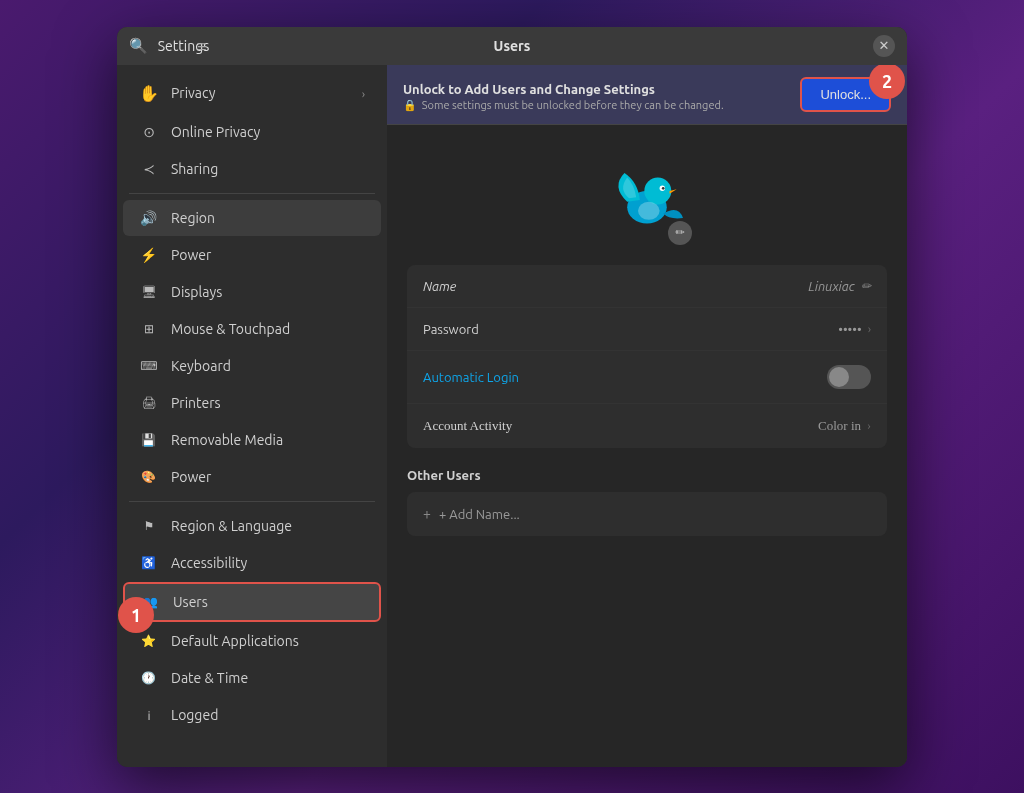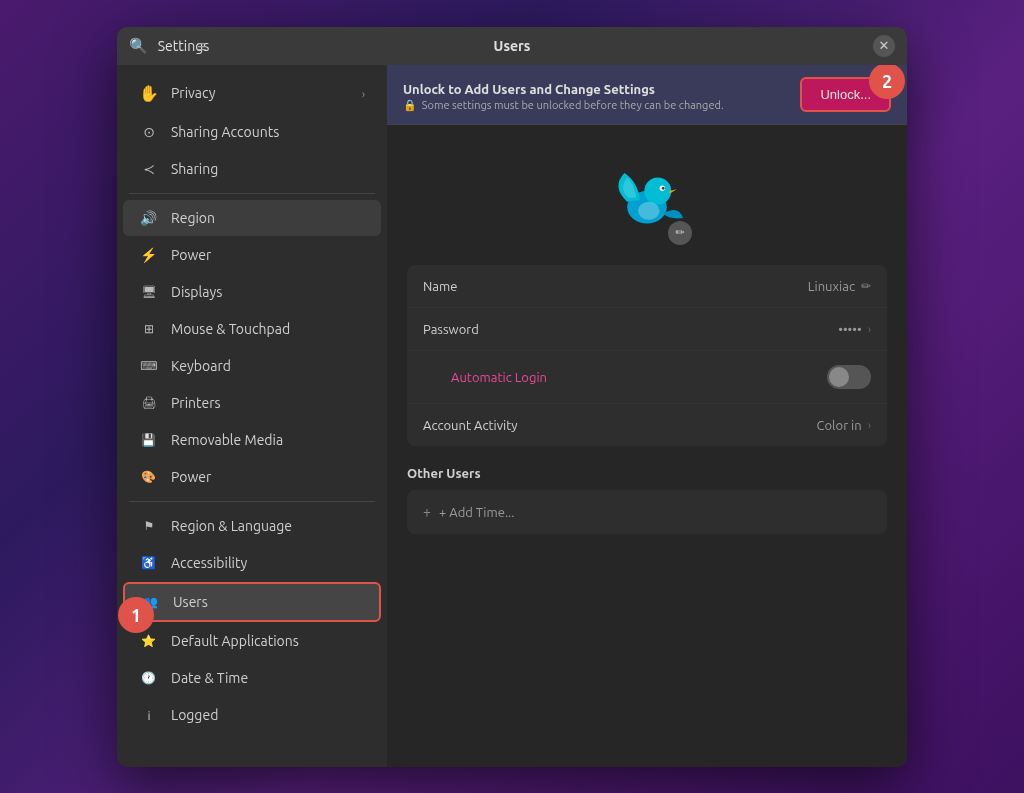--- a/index.html
+++ b/index.html
@@ -151,21 +151,21 @@
 
     .unlock-banner-sub {
       font-size: 11px;
       color: #aaa;
       display: flex;
       align-items: center;
       gap: 5px;
     }
 
     .unlock-btn {
-      background: #be185d;
+      background: #1d4ed8;
       border: 2px solid #e0534a;
       color: #e0e0e0;
       padding: 8px 18px;
       border-radius: 6px;
       font-size: 13px;
       cursor: pointer;
       white-space: nowrap;
     }
 
     .badge-2 {
@@ -242,25 +242,27 @@
       align-items: center;
       padding: 14px 16px;
       border-bottom: 1px solid #333;
       background: #2e2e2e;
       border-radius: 0;
       cursor: pointer;
     }
 
     .info-row:first-child {
       border-radius: 8px 8px 0 0;
+      font-style: italic;
     }
 
     .info-row:last-child {
       border-bottom: none;
       border-radius: 0 0 8px 8px;
+      font-family: Liberation Serif, serif;
     }
 
     .info-row-label {
       font-size: 13px;
       color: #d0d0d0;
       flex: 1;
     }
 
     .info-row-value {
       font-size: 13px;
@@ -269,22 +271,21 @@
       align-items: center;
       gap: 6px;
     }
 
     .info-row-value .chevron-right {
       color: #666;
       font-size: 12px;
     }
 
     .info-row.disabled .info-row-label {
-      color: #ec4899;
-      margin-left: 28px;
+      color: #0ea5e9;
     }
 
     
     .toggle {
       width: 44px;
       height: 24px;
       background: #555;
       border-radius: 12px;
       position: relative;
       cursor: pointer;
@@ -370,21 +371,21 @@
     <div class="sidebar">
 
       <div class="sidebar-item">
         <span class="icon">✋</span>
         <span>Privacy</span>
         <span class="chevron">›</span>
       </div>
 
       <div class="sidebar-item">
         <span class="icon" style="font-size:14px;">⊙</span>
-        <span>Sharing Accounts</span>
+        <span>Online Privacy</span>
       </div>
 
       <div class="sidebar-item">
         <span class="icon" style="font-size:14px;">≺</span>
         <span>Sharing</span>
       </div>
 
       <div class="sidebar-divider"></div>
 
       <div class="sidebar-item active">
@@ -539,20 +540,20 @@
               <span>Color in</span>
               <span class="chevron-right">›</span>
             </span>
           </div>
         </div>
 
         <div class="other-users-section">
           <div class="other-users-label">Other Users</div>
           <div class="add-user-row">
             <span style="color:#888; font-size:14px;">+</span>
-            <span class="add-user-row-text">+ Add Time...</span>
+            <span class="add-user-row-text">+ Add Name...</span>
           </div>
         </div>
 
       </div>
     </div>
   </div>
 </div>
 
 </body></html>

